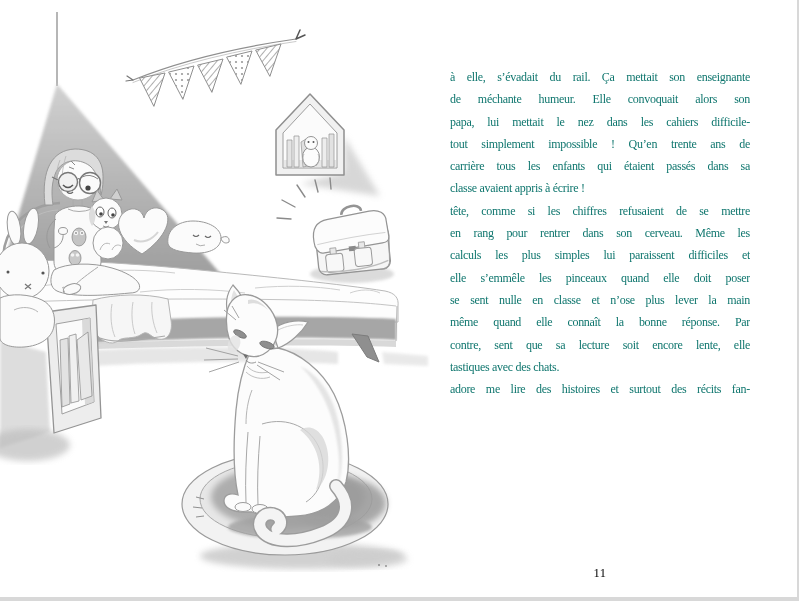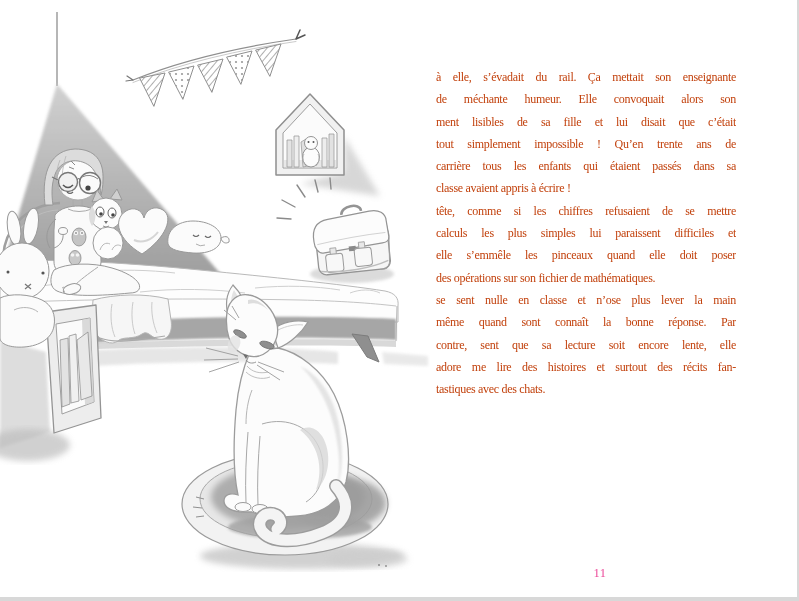--- a/index.html
+++ b/index.html
@@ -5,29 +5,29 @@
   html,body{margin:0;padding:0;background:#fff;}
   .spread{
     position:relative;width:799px;height:601px;box-sizing:border-box;
     background:#ffffff;overflow:hidden;
     border-right:2px solid #d8d8d8;border-bottom:4px solid #d8d8d8;
     font-family:"Liberation Serif", serif;
   }
   .illustration{position:absolute;left:0;top:0;width:430px;height:601px;}
   .illustration svg{display:block;}
   .text-page{
-    position:absolute;left:436px;top:66px;width:300px;
-    color:#c2410c;font-size:12px;line-height:22.3px;letter-spacing:-0.3px;
+    position:absolute;left:450px;top:66px;width:300px;
+    color:#0f766e;font-size:12px;line-height:22.3px;letter-spacing:-0.3px;
   }
   .line{white-space:nowrap;text-align:justify;text-align-last:justify;overflow:hidden;}
   .line.last{text-align-last:left;}
   .line.indent{text-indent:17px;}
   .page-number{
     position:absolute;left:450px;top:566px;width:300px;text-align:center;
-    font-size:12.5px;color:#ec4899;letter-spacing:.5px;
+    font-size:12.5px;color:#000000;letter-spacing:.5px;
   }
 </style>
 </head>
 <body>
 
 <div class="spread">
 
   <div class="illustration">
     <svg width="430" height="601" viewBox="0 0 430 601" xmlns="http://www.w3.org/2000/svg" aria-hidden="true">
       <defs>
@@ -283,35 +283,35 @@
           <ellipse cx="234" cy="344" rx="6" ry="9" transform="rotate(20 234 344)" fill="#e2e2e2" opacity="0.8"></ellipse>
         </g>
       </g>
     </svg>
   </div>
 
   <div class="text-page">
     <div>
       <div class="line">à elle, s’évadait du rail. Ça mettait son enseignante</div>
       <div class="line">de méchante humeur. Elle convoquait alors son</div>
-      <div class="line">ment lisibles de sa fille et lui disait que c’était</div>
+      <div class="line">papa, lui mettait le nez dans les cahiers difficile-</div>
       <div class="line">tout simplement impossible ! Qu’en trente ans de</div>
       <div class="line">carrière tous les enfants qui étaient passés dans sa</div>
       <div class="line last">classe avaient appris à écrire !</div>
     </div>
     <div>
       <div class="line">tête, comme si les chiffres refusaient de se mettre</div>
+      <div class="line">en rang pour rentrer dans son cerveau. Même les</div>
       <div class="line">calculs les plus simples lui paraissent difficiles et</div>
       <div class="line">elle s’emmêle les pinceaux quand elle doit poser</div>
-      <div class="line last">des opérations sur son fichier de mathématiques.</div>
     </div>
     <div>
       <div class="line">se sent nulle en classe et n’ose plus lever la main</div>
-      <div class="line">même quand sont connaît la bonne réponse. Par</div>
+      <div class="line">même quand elle connaît la bonne réponse. Par</div>
       <div class="line">contre, sent que sa lecture soit encore lente, elle</div>
+      <div class="line last">tastiques avec des chats.</div>
       <div class="line">adore me lire des histoires et surtout des récits fan-</div>
-      <div class="line last">tastiques avec des chats.</div>
     </div>
   </div>
 
   <div class="page-number">11</div>
 
 </div>
 
 </body></html>

